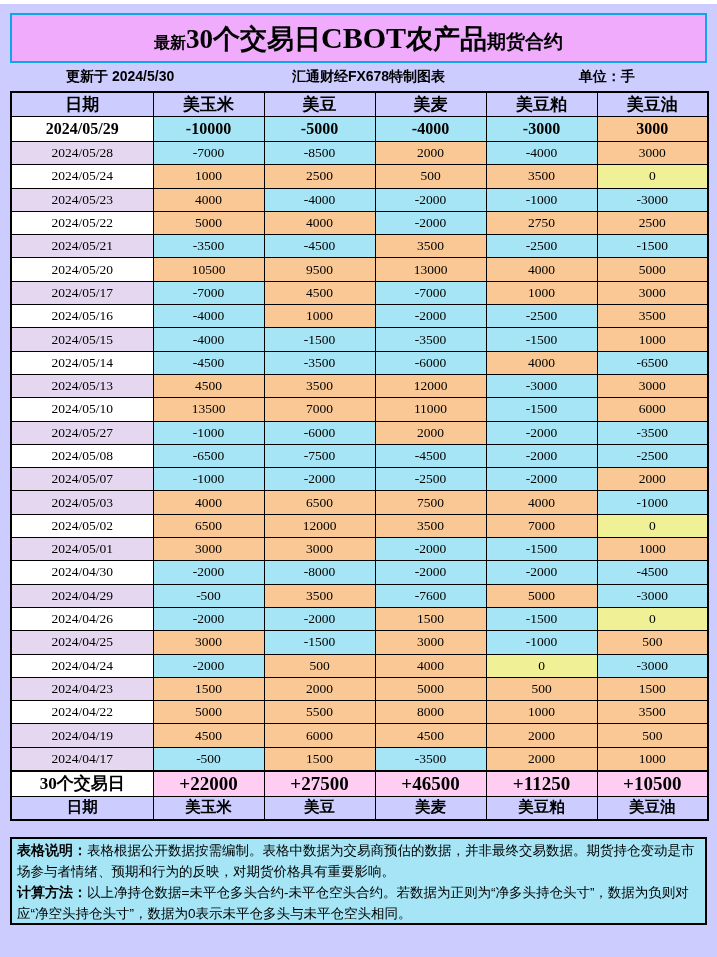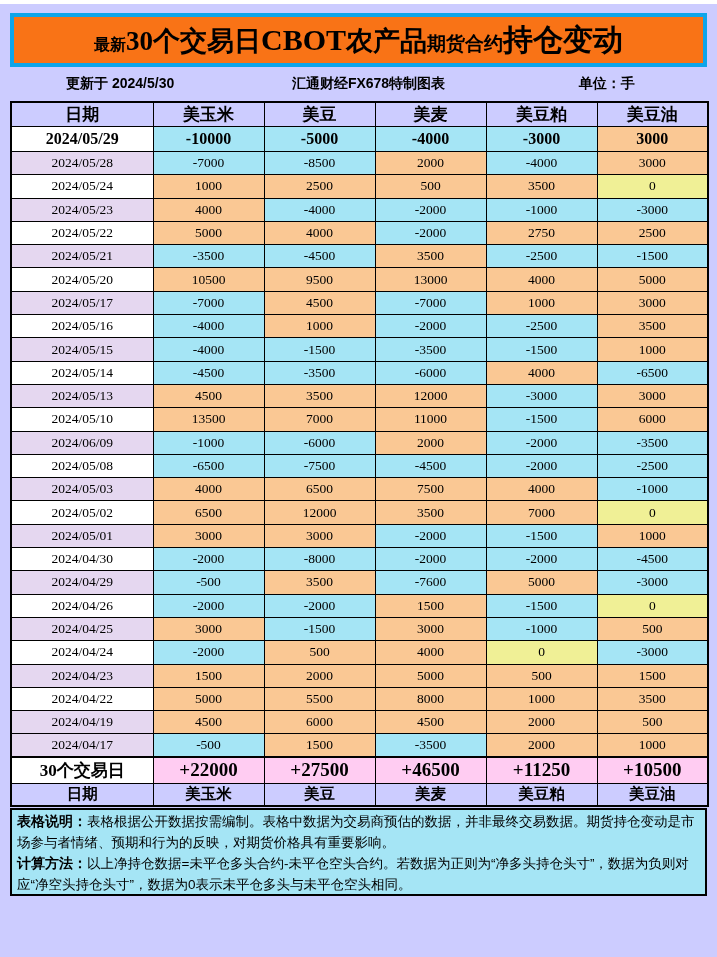--- a/index.html
+++ b/index.html
@@ -8,34 +8,34 @@
     background:#CCCCFF;
     font-family:"Liberation Sans",sans-serif;
     color:#000;
     overflow:hidden;
   }
   .top-strip{height:4px;background:#FFFFFF;}
   .page{padding:9px 10px 0 10px;}
 
   
   .title-box{
-    height:46px;border:4px solid #0ea5e9;background:#f97316;
+    height:46px;border:2px solid #0ea5e9;background:#f0abfc;
     display:flex;align-items:baseline;justify-content:center;
     font-weight:bold;font-family:"Liberation Serif",serif;
     padding-top:0;line-height:46px;white-space:nowrap;
   }
   .t-sm{font-size:16px;}
   .t-lg{font-size:27px;}
   .t-xl{font-size:30px;}
   .t-md{font-size:19px;}
   .t-x2{font-size:30px;}
 
   
   .meta-row{
-    height:34px;display:grid;grid-template-columns:1.1fr 1.3fr 1fr;
+    height:28px;display:grid;grid-template-columns:1.1fr 1.3fr 1fr;
     align-items:center;font-weight:bold;font-size:14px;gap:8px;
   }
   .meta-row span{text-align:center;}
 
   
   table{
     width:697px;border-collapse:collapse;table-layout:fixed;
     background:#FFFFFF;font-family:"Liberation Serif",serif;
   }
   table,td,th{border:1px solid #000;}
@@ -52,39 +52,38 @@
   td.zero{background:#F0F096;}
   tr.summary{height:26px;font-weight:bold;font-size:19px;}
   tr.summary td,tr.summary th{border-top:2px solid #000;}
   tr.summary th{background:#FFFFFF;font-size:17px;}
   tr.summary td{background:#FFCCF2;}
   tr.footer{height:23px;}
   tr.footer th{background:#CCCCFF;font-size:15.5px;}
 
   
   .notes{
-    margin-top:1px;border:2px solid #000;background:#A5E5F5;
+    margin-top:16px;border:2px solid #000;background:#A5E5F5;
     font-size:13.5px;line-height:21px;padding:1px 5px;height:82px;
   }
   .notes b{font-size:14px;}
 </style>
 </head>
 <body>
 
 <div class="top-strip"></div>
 
 <div class="page">
 
   <div class="title-box">
     <span class="t-sm">最新</span>
       <span class="t-lg">30个交易日</span>
       <span class="t-xl">CBOT</span>
       <span class="t-lg">农产品</span>
       <span class="t-md">期货合约</span>
-      <span class="t-x2">持仓变动</span>
   </div>
 
   <div class="meta-row">
     <span>更新于 2024/5/30</span>
     <span>汇通财经FX678特制图表</span>
     <span>单位：手</span>
   </div>
 
   <table>
     <colgroup>
@@ -204,34 +203,42 @@
         </tr>
         <tr>
           <td class="date">2024/05/10</td>
           <td class="pos">13500</td>
           <td class="pos">7000</td>
           <td class="pos">11000</td>
           <td class="neg">-1500</td>
           <td class="pos">6000</td>
         </tr>
         <tr>
-          <td class="date alt">2024/06/09</td>
+          <td class="date alt">2024/05/27</td>
           <td class="neg">-1000</td>
           <td class="neg">-6000</td>
           <td class="pos">2000</td>
           <td class="neg">-2000</td>
           <td class="neg">-3500</td>
         </tr>
         <tr>
           <td class="date">2024/05/08</td>
           <td class="neg">-6500</td>
           <td class="neg">-7500</td>
           <td class="neg">-4500</td>
           <td class="neg">-2000</td>
           <td class="neg">-2500</td>
+        </tr>
+        <tr>
+          <td class="date alt">2024/05/07</td>
+          <td class="neg">-1000</td>
+          <td class="neg">-2000</td>
+          <td class="neg">-2500</td>
+          <td class="neg">-2000</td>
+          <td class="pos">2000</td>
         </tr>
         <tr>
           <td class="date alt">2024/05/03</td>
           <td class="pos">4000</td>
           <td class="pos">6500</td>
           <td class="pos">7500</td>
           <td class="pos">4000</td>
           <td class="neg">-1000</td>
         </tr>
         <tr>

